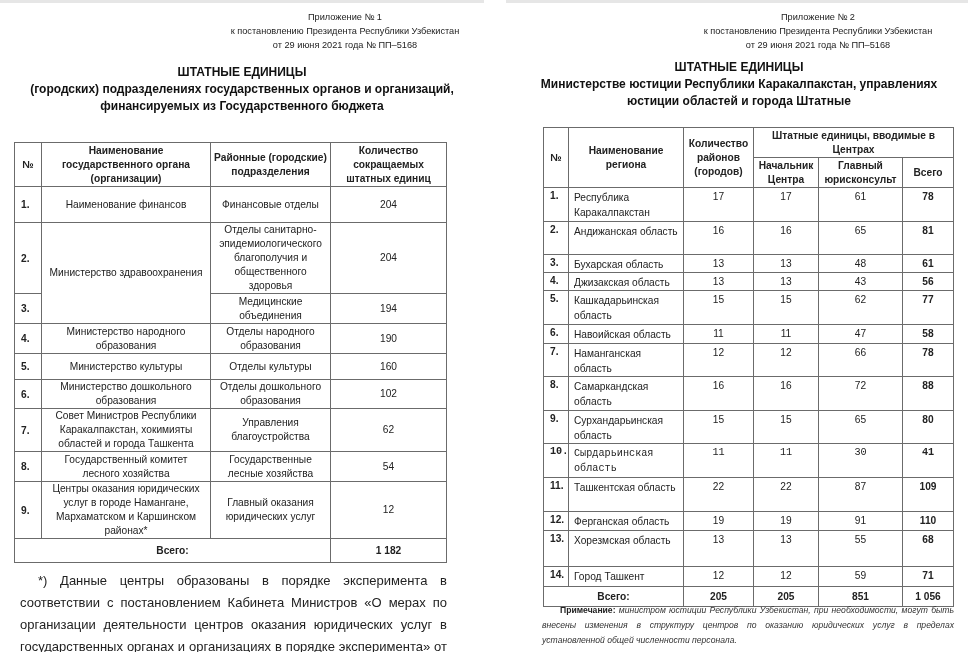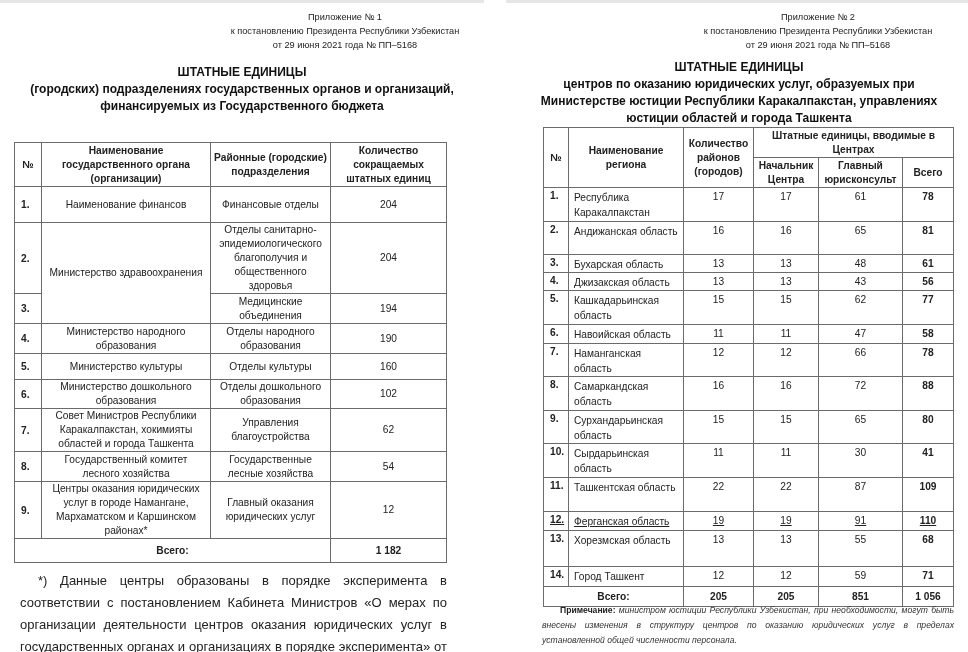--- a/index.html
+++ b/index.html
@@ -131,23 +131,22 @@
   <div class="topshade" style="left:22px;"></div>
 
   <div class="appendix" style="left:202px; top:10px; width:264px;">
     <div>Приложение № 2</div>
     <div>к постановлению Президента Республики Узбекистан</div>
     <div>от 29 июня 2021 года № ПП–5168</div>
   </div>
 
   <div class="title-block" style="left:40px; top:59px; width:430px;">
     <div>ШТАТНЫЕ ЕДИНИЦЫ</div>
-    <div>центров по оказанию юридических услуг, образуемых при</div>
     <div>Министерстве юстиции Республики Каракалпакстан, управлениях</div>
-    <div>юстиции областей и города Ташкента</div>
+    <div>юстиции областей и города Штатные</div>
   </div>
 
   <table class="doc" style="left:59px; top:127px; width:410px;">
     <colgroup>
         <col style="width:25px">
         <col style="width:115px">
         <col style="width:70px">
         <col style="width:65px">
         <col style="width:84px">
         <col style="width:51px">
@@ -231,37 +230,37 @@
           <td class="c top b">88</td>
         </tr>
         <tr style="height: 33px;">
           <td class="num top">9.</td>
           <td class="l top">Сурхандарьинская область</td>
           <td class="c top">15</td>
           <td class="c top">15</td>
           <td class="c top">65</td>
           <td class="c top b">80</td>
         </tr>
-        <tr style="height: 34px;">
+        <tr style="height: 34px; font-family: Liberation Mono, monospace;">
           <td class="num top">10.</td>
           <td class="l top">Сырдарьинская область</td>
           <td class="c top">11</td>
           <td class="c top">11</td>
           <td class="c top">30</td>
           <td class="c top b">41</td>
         </tr>
         <tr style="height: 34px;">
           <td class="num top">11.</td>
           <td class="l top">Ташкентская область</td>
           <td class="c top">22</td>
           <td class="c top">22</td>
           <td class="c top">87</td>
           <td class="c top b">109</td>
         </tr>
-        <tr style="height: 19px; text-decoration: underline;">
+        <tr style="height: 19px;">
           <td class="num top">12.</td>
           <td class="l top">Ферганская область</td>
           <td class="c top">19</td>
           <td class="c top">19</td>
           <td class="c top">91</td>
           <td class="c top b">110</td>
         </tr>
         <tr style="height: 36px;">
           <td class="num top">13.</td>
           <td class="l top">Хорезмская область</td>

